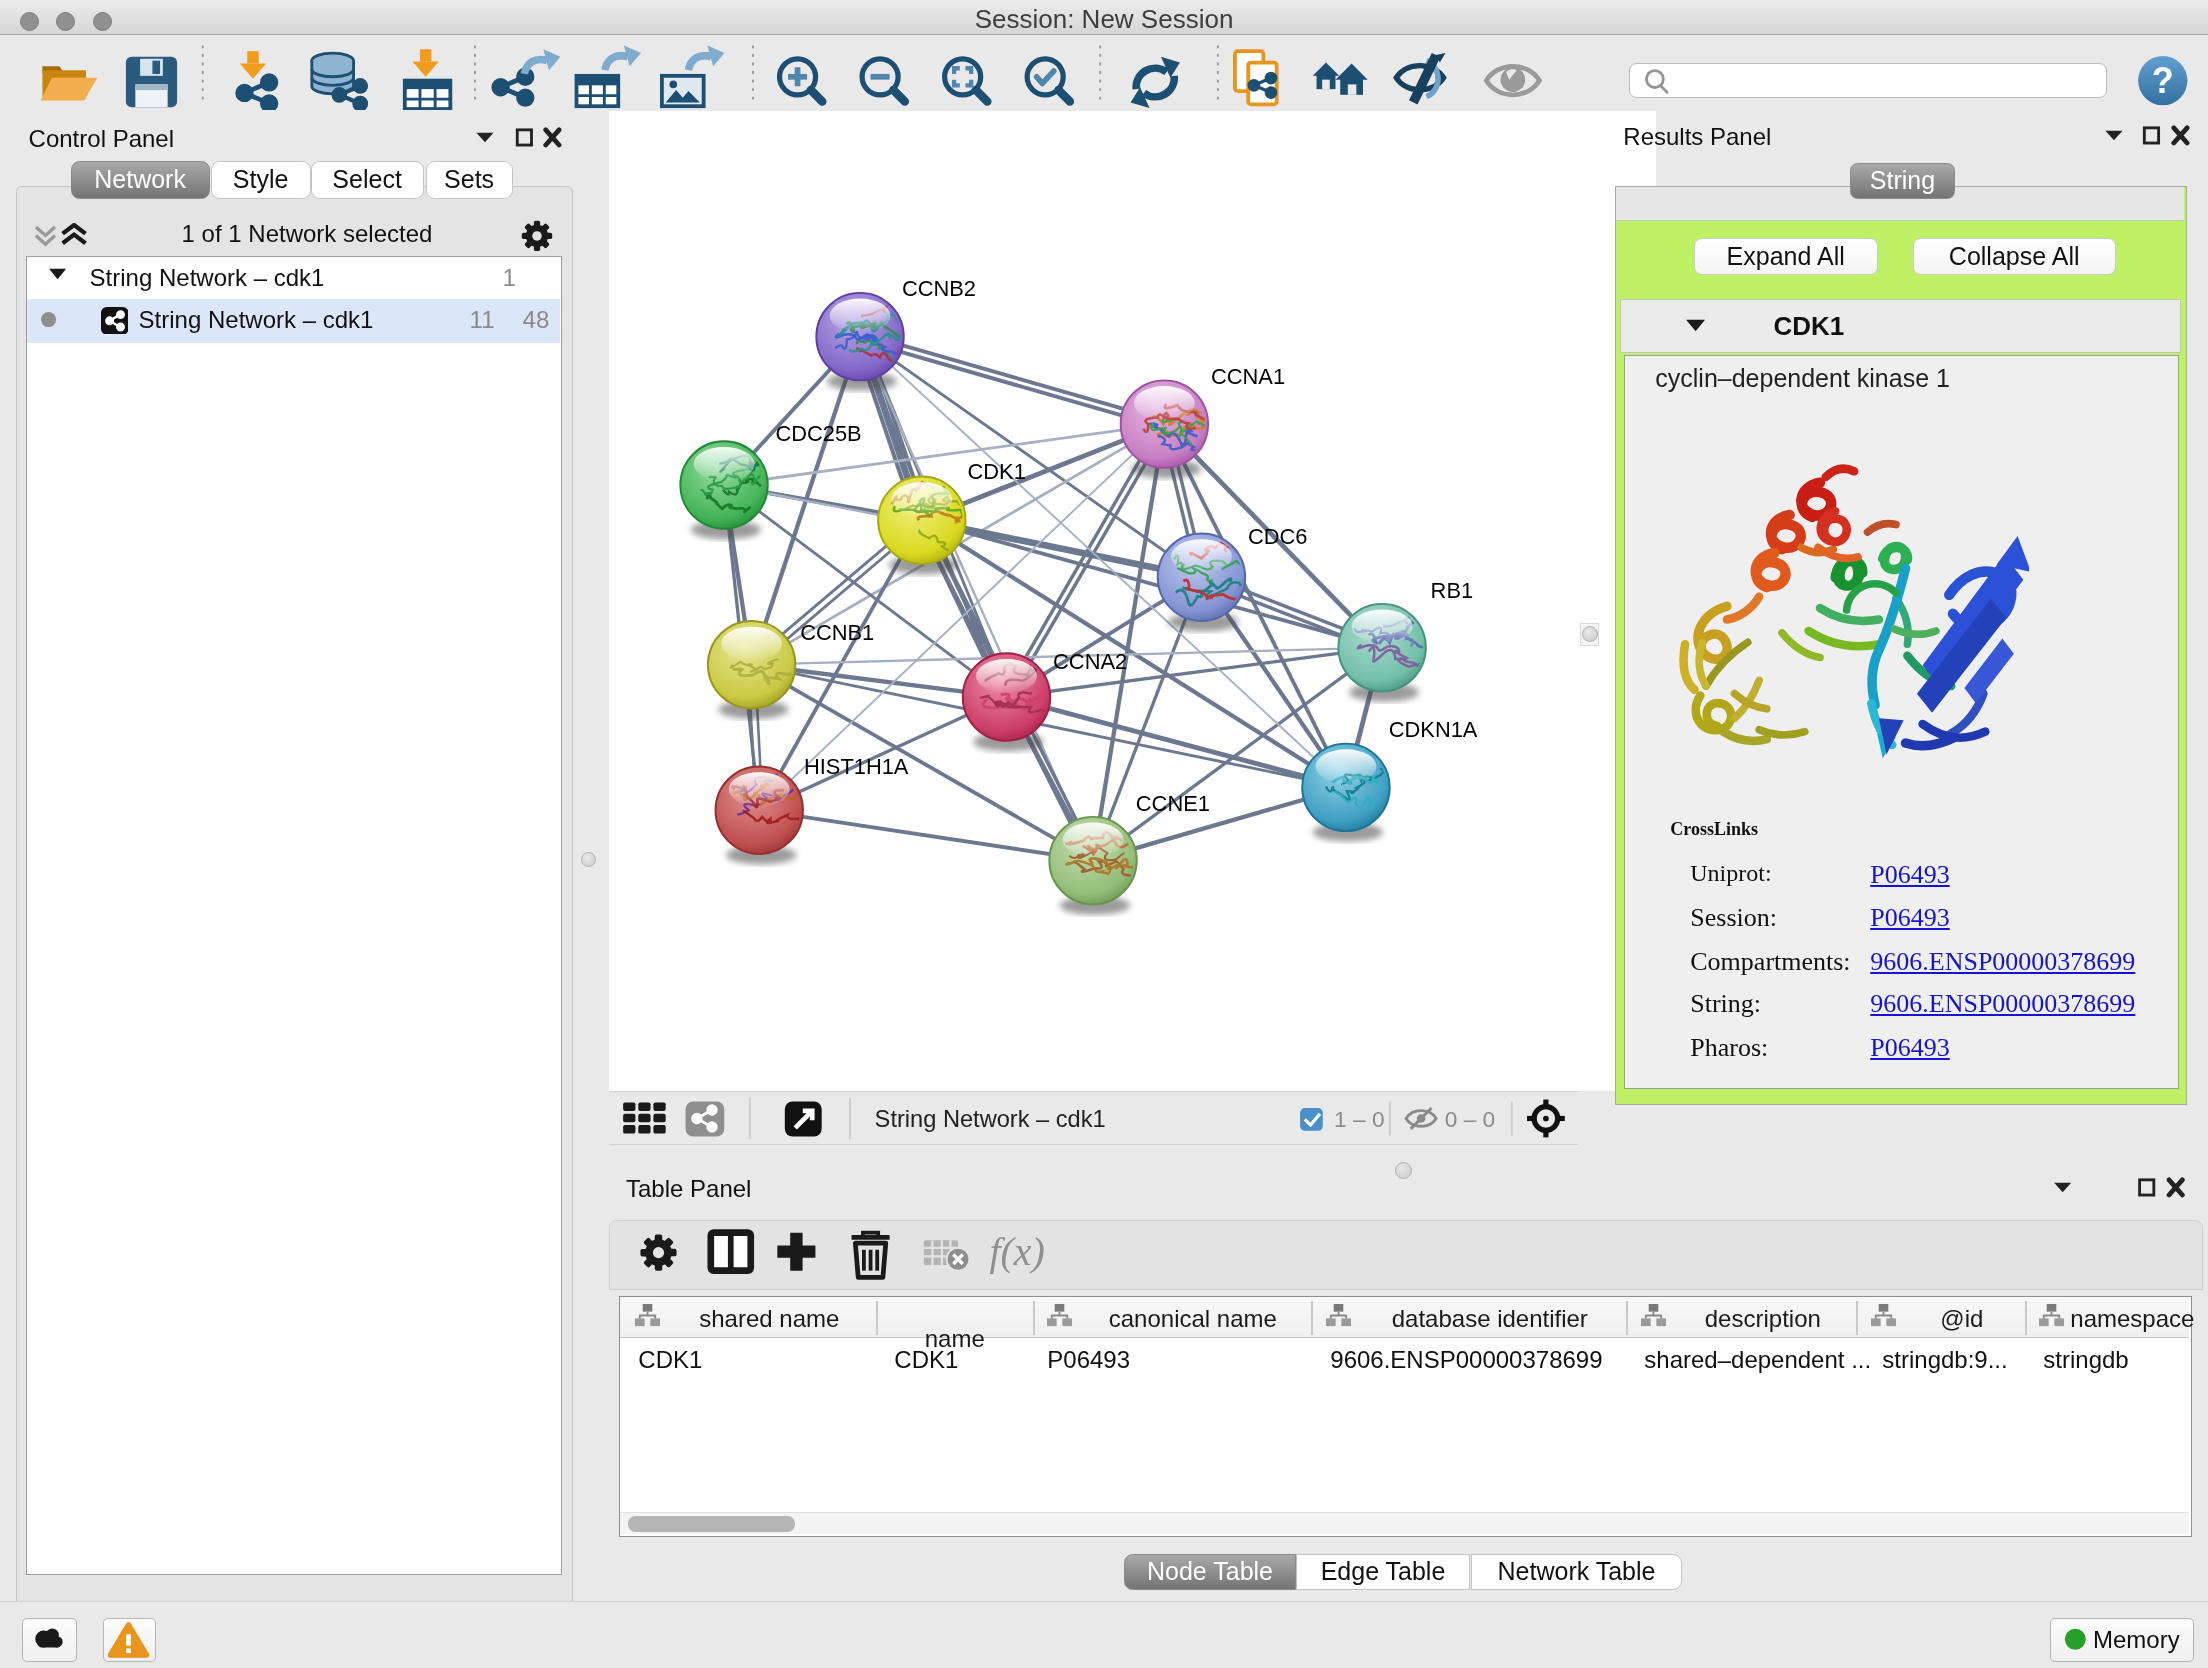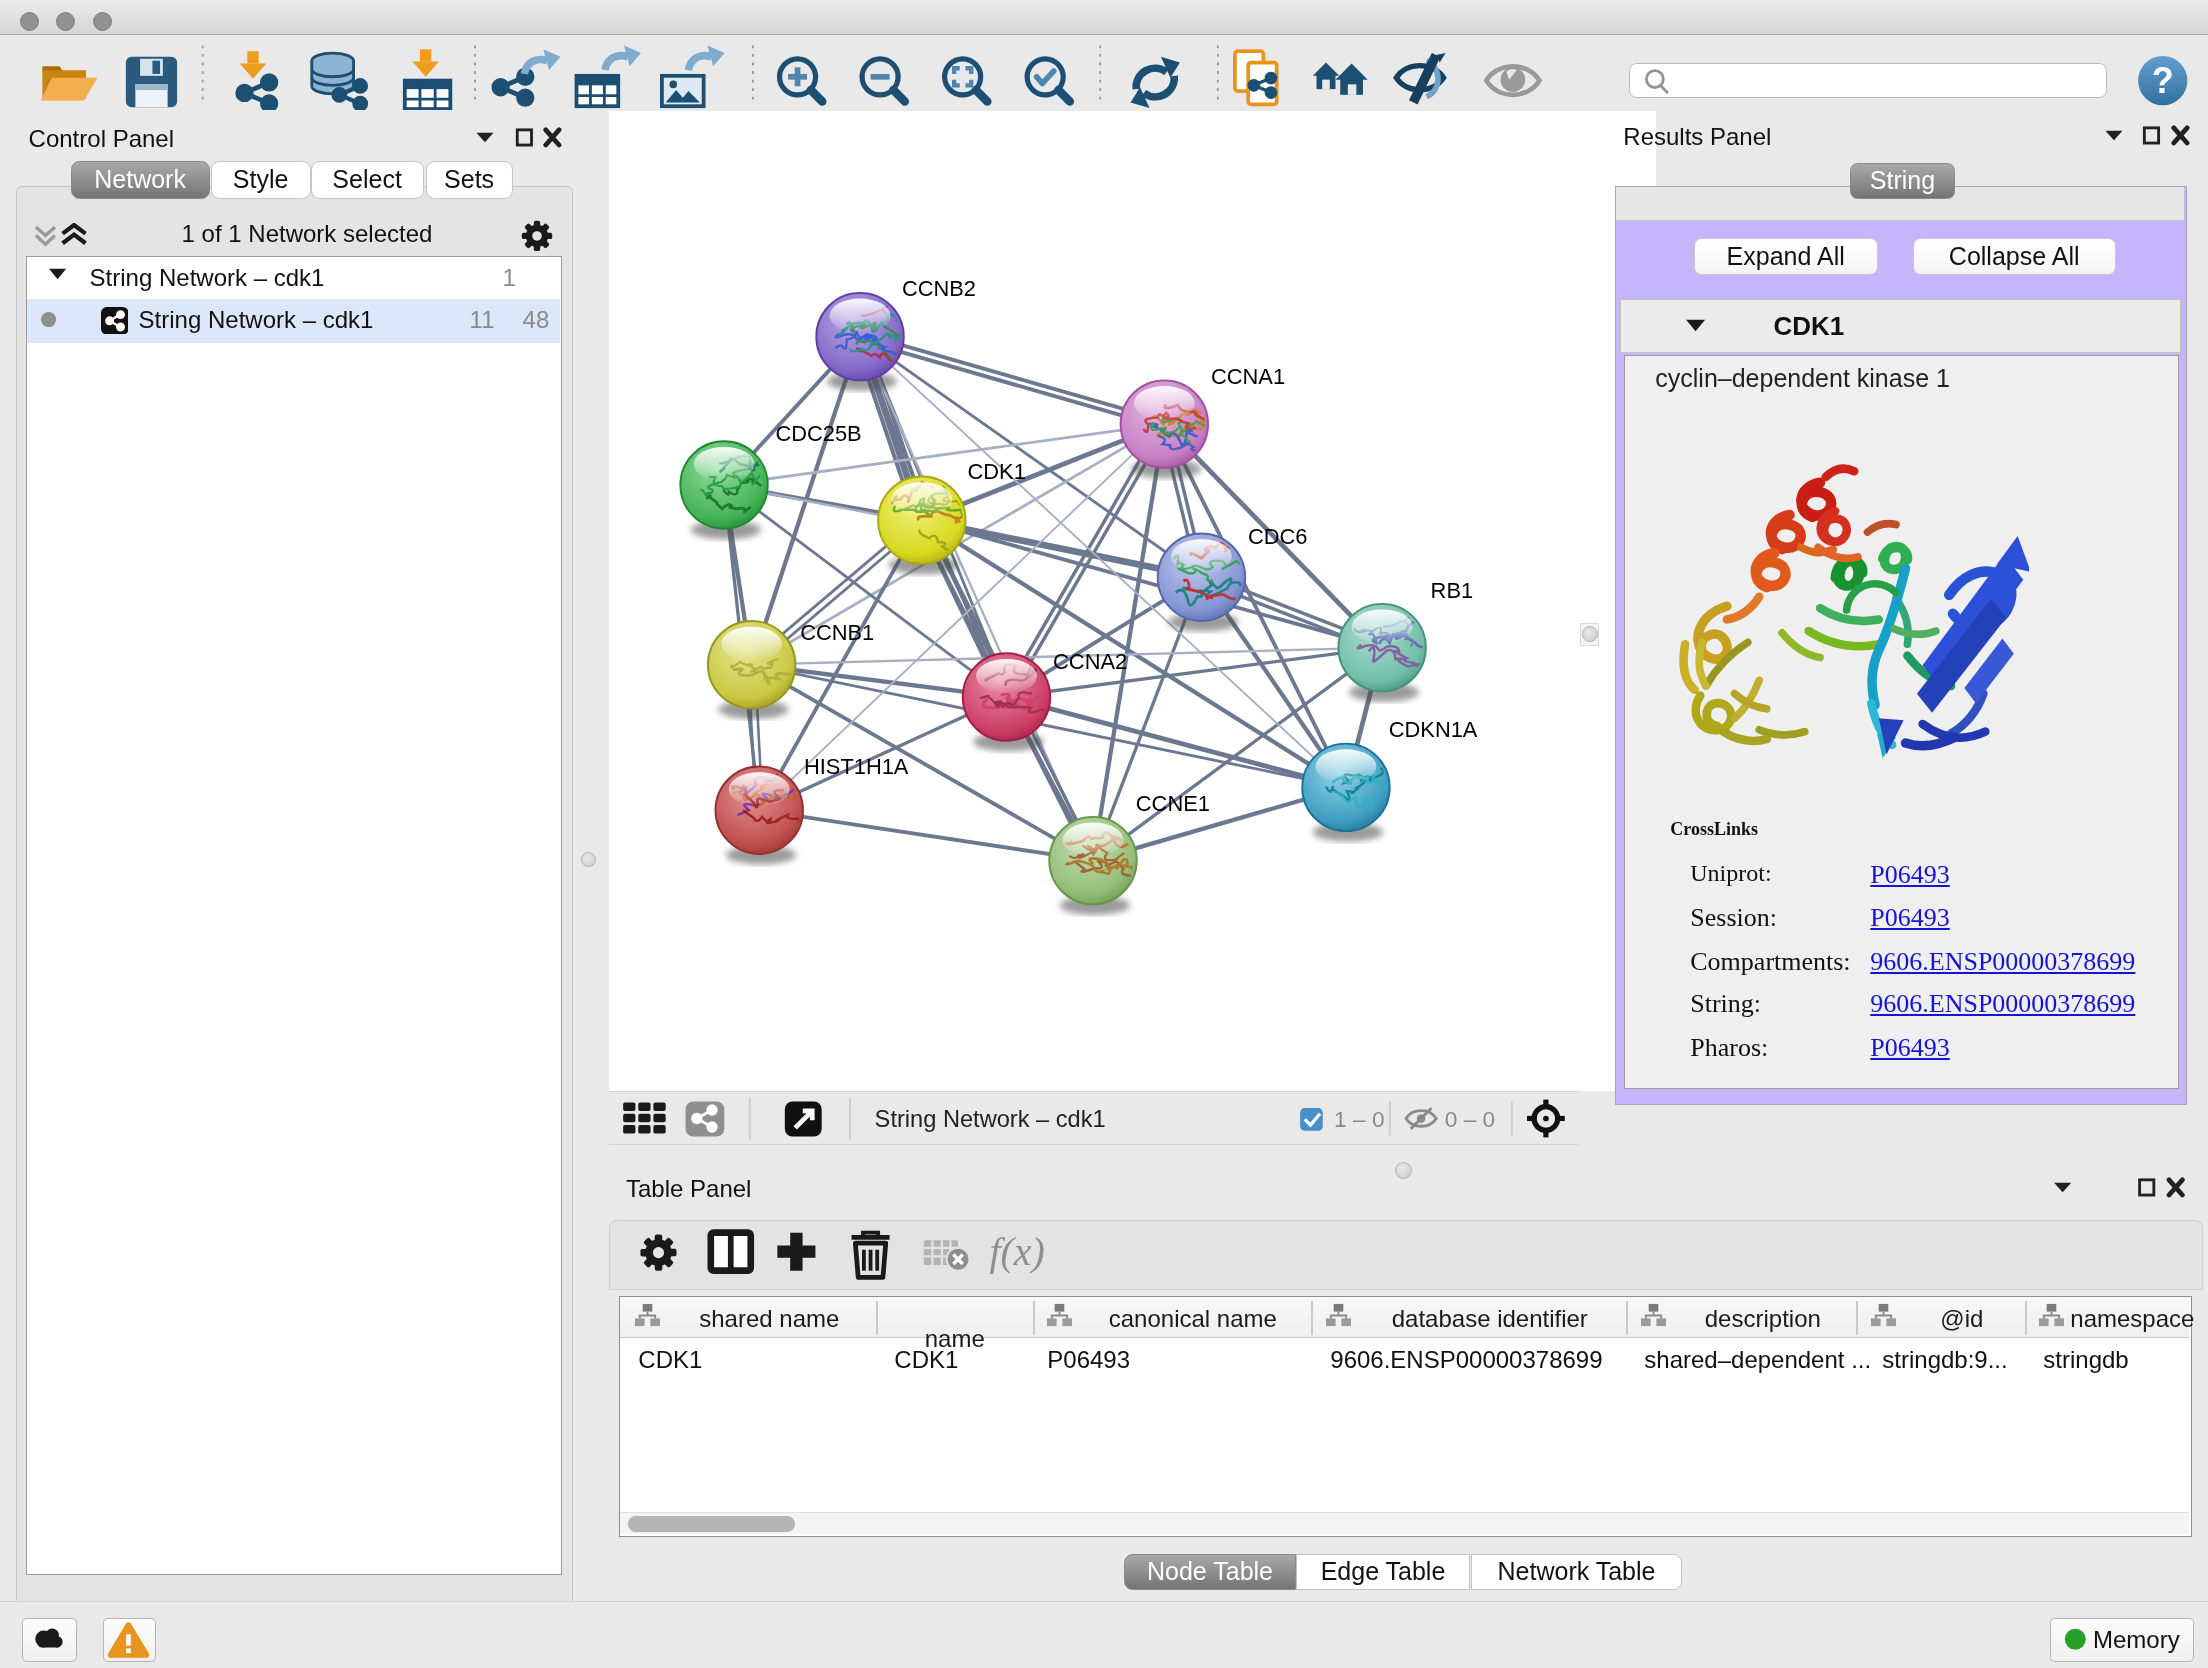--- a/index.html
+++ b/index.html
@@ -26,21 +26,21 @@
 #cp-white { position:absolute; left:18px; top:146px; width:536px; height:1319px;
   background:#fff; border:1.9px solid #9d9d9d; }
 
 #netview { position:absolute; left:609px; top:111px; width:1047px; height:980px;
   background:#fff; }
 #netbar { position:absolute; left:609px; top:1091px; width:969px; height:54px;
   background:#e9e9e9; border-top:1.9px solid #d2d2d2; border-bottom:1px solid #d2d2d2;}
 
 #rpanel { position:absolute; left:1609px; top:110px; width:599px; height:1041px; }
 #rp-box { position:absolute; left:5.7px; top:76px; width:572px; height:919px;
-  background:#c4b5fd; border:1.9px solid #a8a8a8; }
+  background:#bef264; border:1.9px solid #a8a8a8; }
 #rp-inner { position:absolute; left:8.6px; top:168px; width:555px; height:734px;
   background:#f0efef; border:1.9px solid #9d9d9d; }
 .serif { font-family:"Liberation Serif", serif; }
 
 #tpanel { position:absolute; left:605px; top:1153px; width:1604px; height:448px; }
 #tp-toolbar { position:absolute; left:3.8px; top:67px; width:1594px; height:70px;
   background:#e3e3e3; border:1.9px solid #d0d0d0; border-radius:7.6px 7.6px 0 0; }
 #tp-table { position:absolute; left:14.3px; top:143px; width:1573px; height:241px;
   background:#fff; border:1.9px solid #8f8f8f; }
 #tp-head { position:absolute; left:0; top:0; width:1569px; height:41px;
@@ -55,20 +55,21 @@
 .link { color:#1414d2; text-decoration:underline; }
 .handle { position:absolute; border-radius:50%;
   background:radial-gradient(circle at 40% 35%, #e8e8e8, #c9c9c9); border:1px solid #b2b2b2; }
 </style>
 </head>
 <body>
 <div id="titlebar">
   <div class="tl" style="left:20px;"></div>
   <div class="tl" style="left:56px;"></div>
   <div class="tl" style="left:93px;"></div>
+  <div id="title">Session: New Session</div>
 </div>
 
 <div id="toolbar"><svg width="2208" height="74" viewBox="0 0 2322 78">
       <line x1="211" y1="10" x2="211" y2="72" stroke="#9a9a9a" stroke-width="2" stroke-dasharray="3 6"></line>
       <line x1="498" y1="10" x2="498" y2="72" stroke="#9a9a9a" stroke-width="2" stroke-dasharray="3 6"></line>
       <line x1="791" y1="10" x2="791" y2="72" stroke="#9a9a9a" stroke-width="2" stroke-dasharray="3 6"></line>
       <line x1="1157" y1="10" x2="1157" y2="72" stroke="#9a9a9a" stroke-width="2" stroke-dasharray="3 6"></line>
       <line x1="1281" y1="10" x2="1281" y2="72" stroke="#9a9a9a" stroke-width="2" stroke-dasharray="3 6"></line>
       <g transform="translate(40,22)">
         <path d="M2 10 h18 l5 7 h-23 z" fill="#a96a0c"></path>

